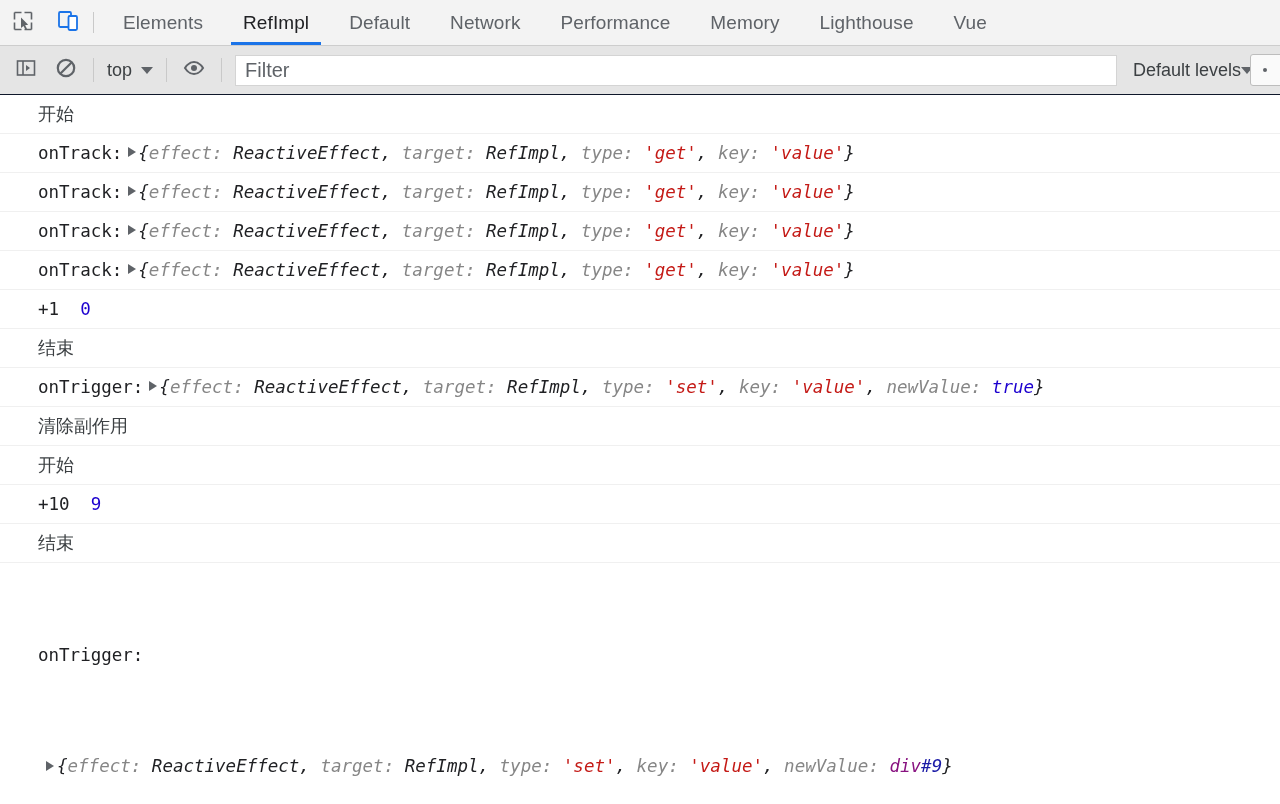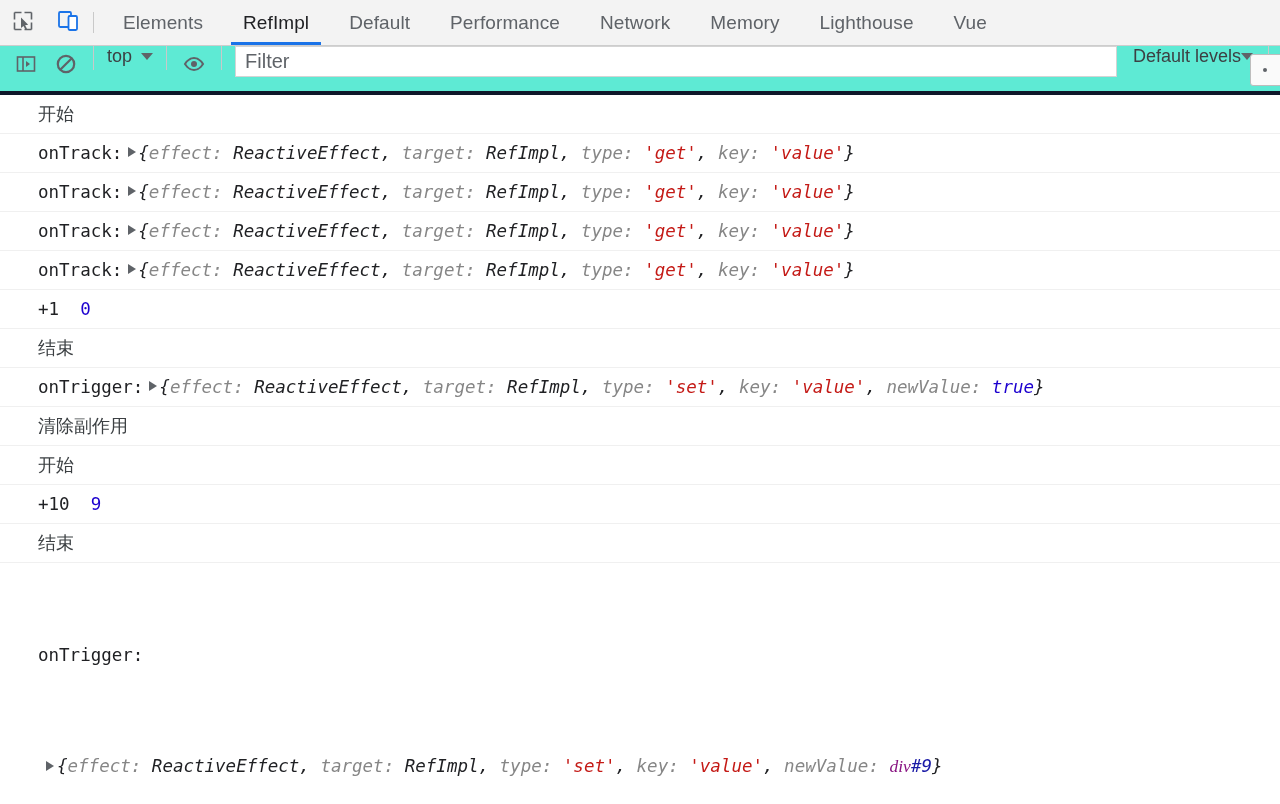--- a/index.html
+++ b/index.html
@@ -55,24 +55,24 @@
     content: "";
     position: absolute;
     left: 8px; right: 8px; bottom: 0;
     height: 3px;
     background: #1a73e8;
   }
 
   
   .console-toolbar {
     height: 49px;
-    background: #5eead4;
-    border-bottom: 4px solid #0f172a;
-    display: flex;
-    align-items: flex-start;
+    background: #e5e5e5;
+    border-bottom: 1px solid #0f172a;
+    display: flex;
+    align-items: center;
     padding: 0 4px 0 6px;
     position: relative;
   }
   .ctb-icon {
     width: 40px; height: 40px;
     display: flex; align-items: center; justify-content: center;
     flex: 0 0 auto;
   }
   .ctb-sep {
     width: 1px; height: 24px;
@@ -176,21 +176,21 @@
     vertical-align: middle;
     margin: -2px 2px 0 6px;
   }
   .tri.lead { margin-left: 0; margin-right: 3px; }
   .prop     { color: #868686; font-style: italic; }
   .ctor     { color: #202124; font-style: italic; }
   .brace    { color: #202124; font-style: italic; }
   .str      { color: #c41a16; font-style: italic; }
   .num      { color: #1c00cf; }
   .bool     { color: #1c00cf; font-style: italic; }
-  .node-tag { color: #881280; font-style: italic; font-family: Liberation Serif, serif; }
+  .node-tag { color: #881280; font-style: italic; }
   .node-id  { color: #1a1aa6; font-style: italic; }
 </style>
 </head>
 <body>
 
 <div class="tabstrip">
 
   <div class="tool-btn first">
     <span>
       <svg width="22" height="22" viewBox="0 0 22 22">
@@ -215,24 +215,24 @@
     <div class="tab">
         <span>Elements</span>
       </div>
     <div class="tab active">
         <span>RefImpl</span>
       </div>
     <div class="tab">
         <span>Default</span>
       </div>
     <div class="tab">
+        <span>Network</span>
+      </div>
+    <div class="tab">
         <span>Performance</span>
-      </div>
-    <div class="tab">
-        <span>Network</span>
       </div>
     <div class="tab">
         <span>Memory</span>
       </div>
     <div class="tab">
         <span>Lighthouse</span>
       </div>
     <div class="tab">
         <span>Vue</span>
       </div>

